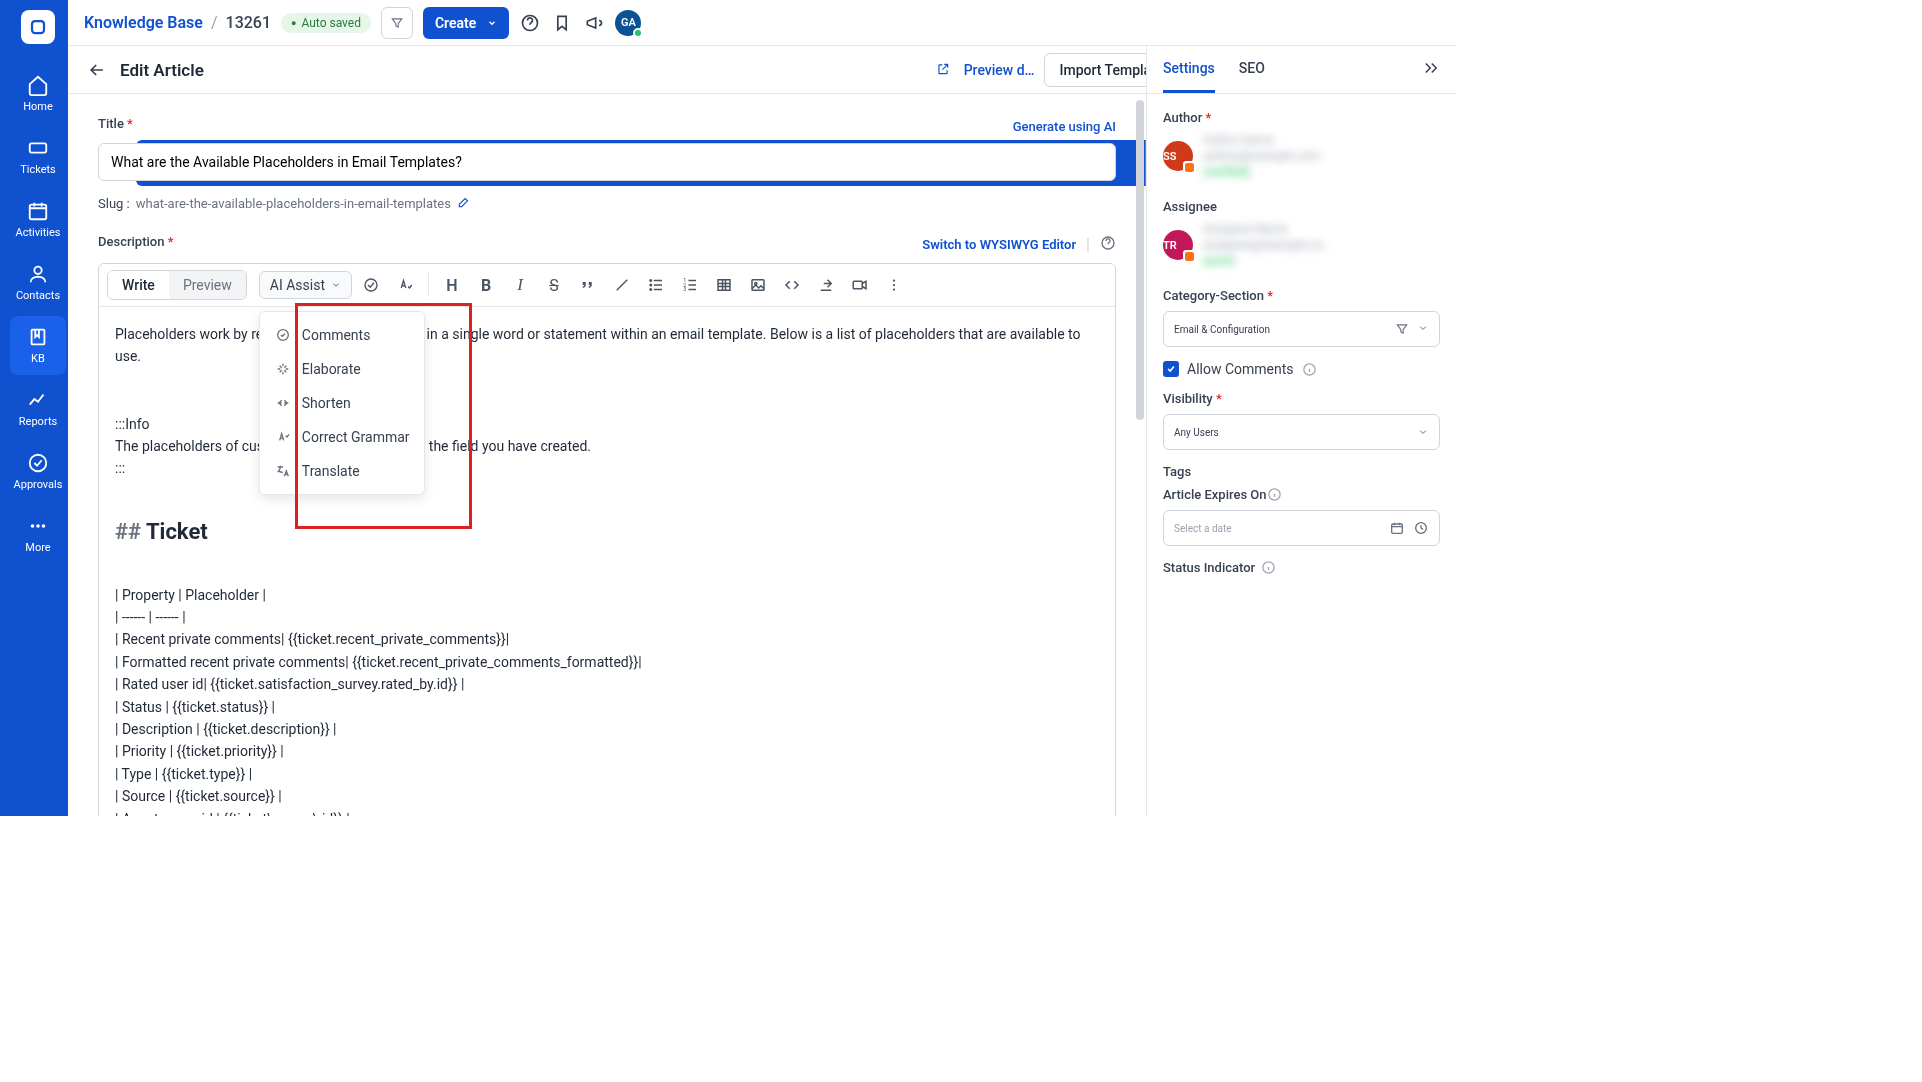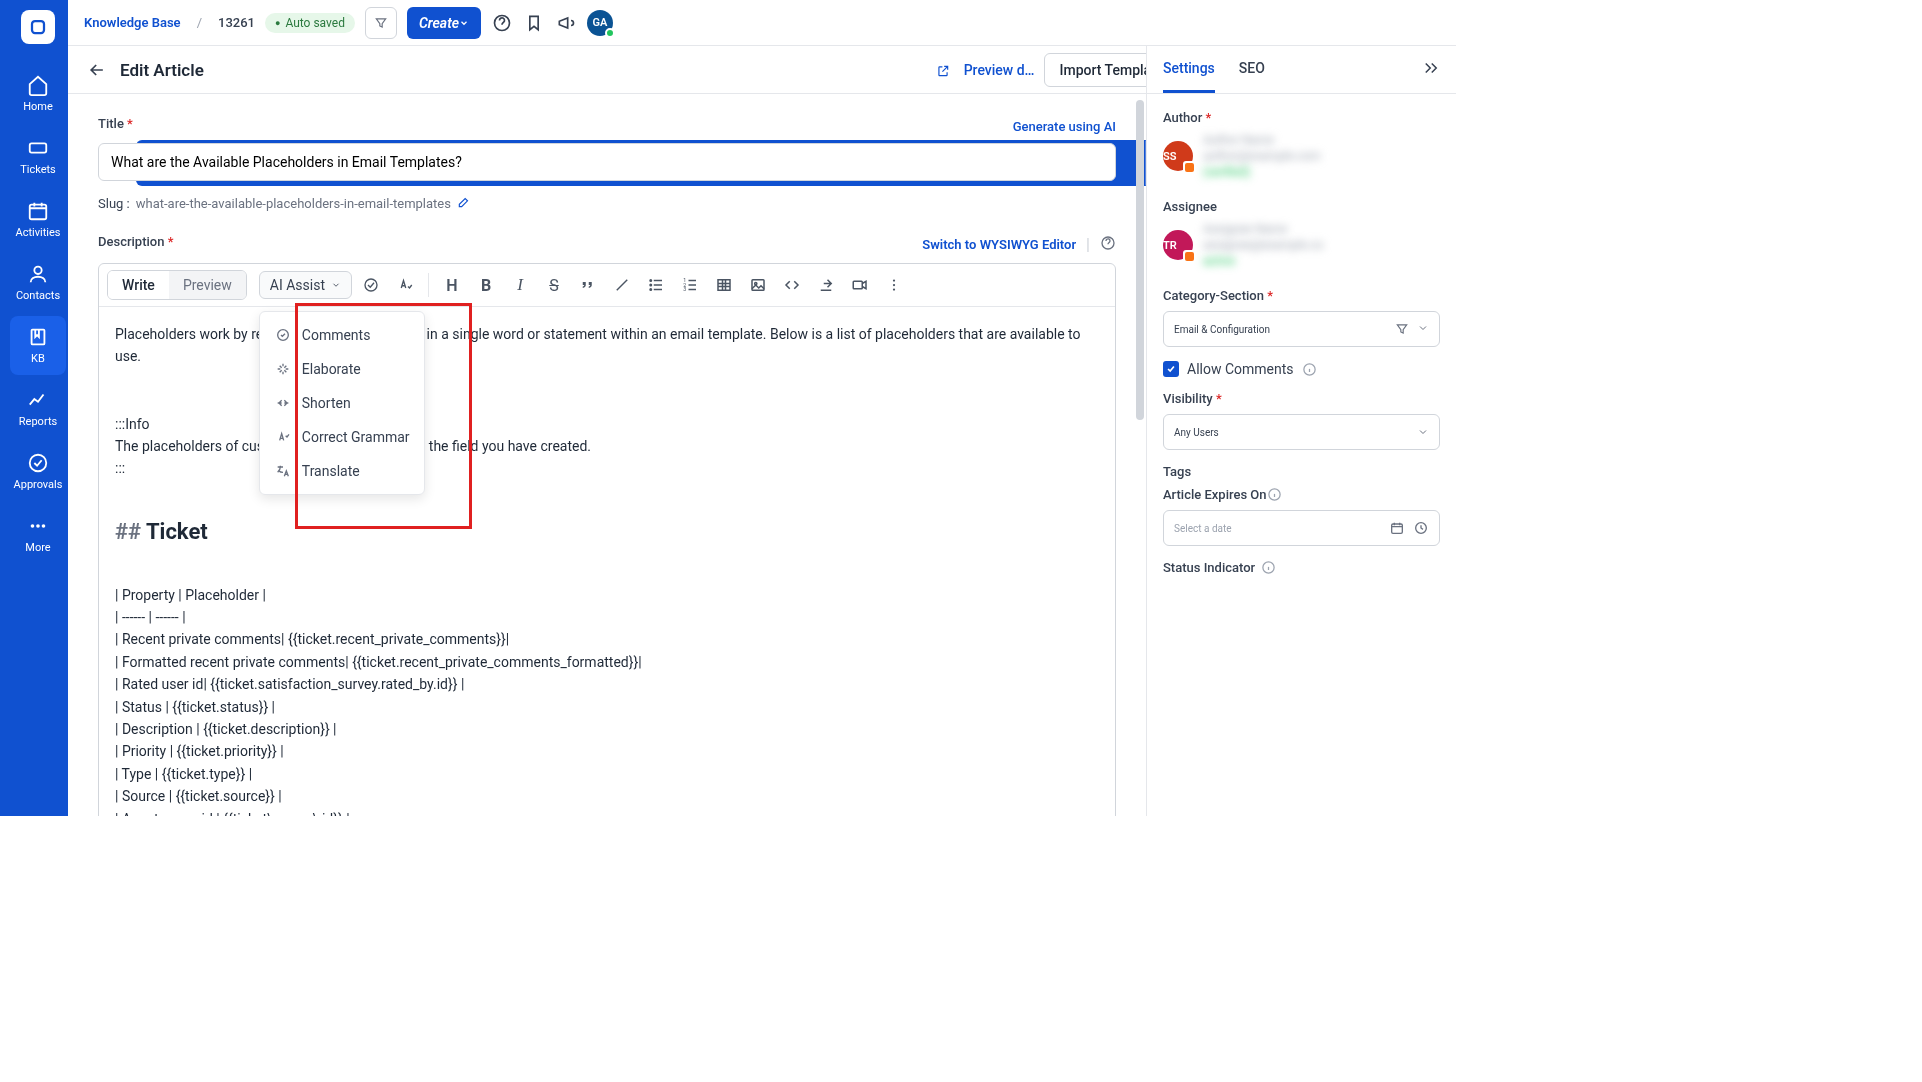--- a/index.html
+++ b/index.html
@@ -8,41 +8,41 @@
 
 .sidebar { position: absolute; left: 0; top: 0; width: 68px; height: 100%; background: #1051d0; display: flex; flex-direction: column; align-items: center; padding-top: 10px; color: #fff; padding-left: 8px; }
 .sidebar .logo { width: 34px; height: 34px; background: #fff; border-radius: 8px; display: flex; align-items: center; justify-content: center; color: #1051d0; font-weight: bold; margin-bottom: 20px; }
 .sidebar .nav-item { width: 56px; display: flex; flex-direction: column; align-items: center; padding: 10px 0; cursor: pointer; border-radius: 8px; margin-bottom: 4px; }
 .sidebar .nav-item.active { background: #1a60e8; }
 .sidebar .nav-item .icon { width: 22px; height: 22px; margin-bottom: 4px; }
 .sidebar .nav-item .label { font-size: 11px; color: #fff; }
 
 
 .top-header { position: absolute; left: 68px; top: 0; right: 0; height: 46px; border-bottom: 1px solid #e5e7eb; display: flex; align-items: center; padding: 0 16px; gap: 10px; }
-.breadcrumb { display: flex; align-items: center; gap: 16px; font-size: 13px; }
+.breadcrumb { display: flex; align-items: center; gap: 8px; font-size: 16px; }
 .breadcrumb a { color: #1051d0; font-weight: 600; text-decoration: none; }
 .breadcrumb .sep { color: #9ca3af; }
 .breadcrumb .id { color: #374151; font-weight: 500; }
 .auto-saved { background: #e6f7e9; color: #2b7a3f; border-radius: 12px; padding: 3px 10px; font-size: 12px; display: flex; align-items: center; gap: 5px; }
 .auto-saved::before { content: "●"; font-size: 9px; }
 .search-box { margin-left: auto; display: flex; align-items: center; border: 1px solid #d1d5db; border-radius: 6px; height: 32px; width: 290px; }
 .search-box .prefix { width: 34px; display: flex; align-items: center; justify-content: center; border-right: 1px solid #e5e7eb; color: #6b7280; font-size: 13px; }
 .search-box input { border: none; outline: none; flex: 1; padding: 0 8px; font-size: 13px; color: #374151; }
 .filter-btn { width: 32px; height: 32px; border: 1px solid #d1d5db; border-radius: 6px; display: flex; align-items: center; justify-content: center; color: #6b7280; cursor: pointer; }
-.create-btn { background: #1051d0; color: #fff; border: none; border-radius: 6px; height: 32px; padding: 0 12px; font-size: 14px; font-weight: 600; display: flex; align-items: center; gap: 0; cursor: pointer; font-style: italic; }
+.create-btn { background: #1051d0; color: #fff; border: none; border-radius: 6px; height: 32px; padding: 0 12px; font-size: 14px; font-weight: 600; display: flex; align-items: center; gap: 11px; cursor: pointer; }
 .header-icon { width: 22px; height: 22px; color: #374151; cursor: pointer; display: flex; align-items: center; justify-content: center; }
 .avatar-top { width: 26px; height: 26px; border-radius: 50%; background: #0b5394; color: #fff; display: flex; align-items: center; justify-content: center; font-size: 11px; font-weight: 600; position: relative; }
 .avatar-top .dot { position: absolute; bottom: -2px; right: -2px; width: 10px; height: 10px; background: #22c55e; border-radius: 50%; border: 2px solid #fff; }
 
 
 .sub-header { position: absolute; left: 68px; top: 46px; right: 0; height: 48px; border-bottom: 1px solid #e5e7eb; display: flex; align-items: center; padding: 0 16px; gap: 10px; }
 .back-arrow { width: 26px; height: 26px; color: #374151; cursor: pointer; display: flex; align-items: center; justify-content: center; }
 .page-title { font-size: 17px; font-weight: 600; color: #1f2937; }
 .sub-actions { margin-left: auto; display: flex; align-items: center; gap: 10px; }
-.link-btn { color: #1051d0; font-size: 14px; font-weight: 500; display: flex; align-items: flex-end; gap: 14px; cursor: pointer; }
+.link-btn { color: #1051d0; font-size: 14px; font-weight: 500; display: flex; align-items: flex-start; gap: 14px; cursor: pointer; }
 .btn { height: 34px; padding: 0 14px; border-radius: 6px; font-size: 14px; font-weight: 500; cursor: pointer; display: flex; align-items: center; }
 .btn-white { background: #fff; border: 1px solid #d1d5db; color: #1f2937; }
 .btn-outline-blue { background: #fff; border: 1px solid #1051d0; color: #1051d0; font-weight: 600; }
 .btn-blue { background: #1051d0; border: 1px solid #1051d0; color: #fff; font-weight: 600; }
 .btn-split { display: flex; }
 .btn-split .main { border-radius: 6px 0 0 6px; border-right: 1px solid rgba(255,255,255,0.3); }
 .btn-split .caret { width: 30px; border-radius: 0 6px 6px 0; justify-content: center; }
 .vdiv { width: 1px; height: 28px; background: #e5e7eb; }
 
 

